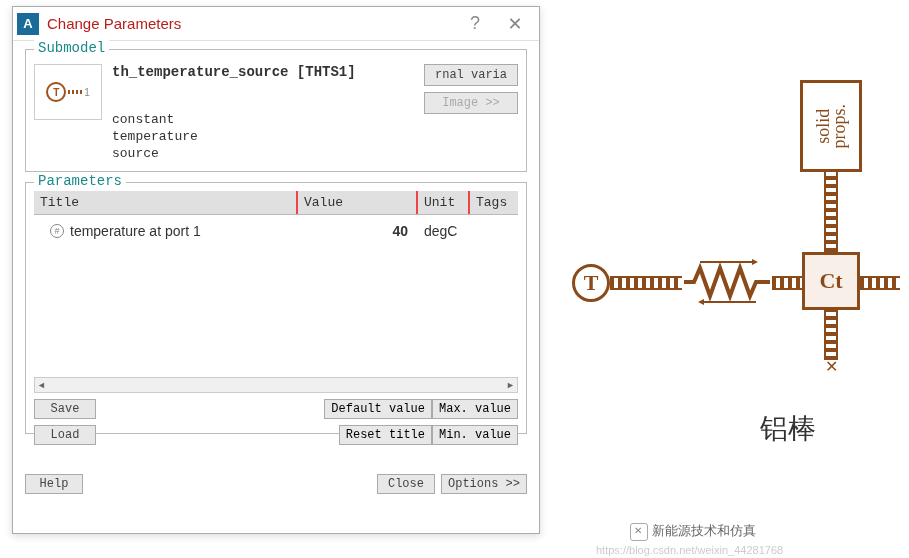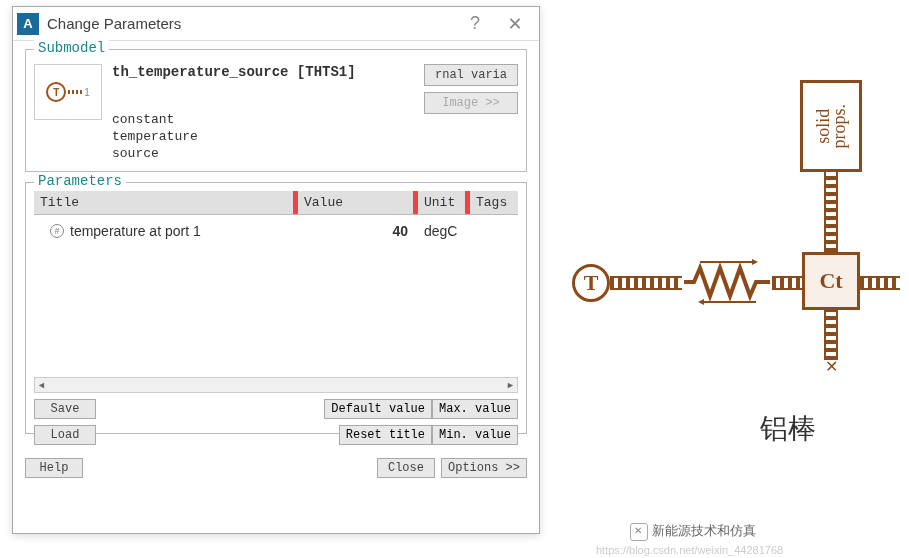--- a/index.html
+++ b/index.html
@@ -1,59 +1,59 @@
 <!DOCTYPE html>
 <html><head>
 <meta charset="utf-8">
 <style>
 * { box-sizing: border-box; margin: 0; padding: 0; }
 body { font-family: "Segoe UI", Arial, sans-serif; font-size: 13px; background: #fff; width: 909px; height: 558px; position: relative; color: #333; }
 .dialog { position: absolute; left: 12px; top: 6px; width: 528px; height: 528px; border: 1px solid #aaa; background: #fff; box-shadow: 0 2px 8px rgba(0,0,0,0.15); }
 .titlebar { height: 34px; display: flex; align-items: center; padding: 0 4px; border-bottom: 1px solid #e0e0e0; }
 .app-icon { width: 22px; height: 22px; background: #1a6b9a; color: #fff; display: flex; align-items: center; justify-content: center; font-weight: bold; font-size: 13px; margin-right: 8px; }
-.titlebar-title { color: #404040; font-size: 15px; flex: 1; }
+.titlebar-title { color: #b91c1c; font-size: 15px; flex: 1; }
 .titlebar-btn { width: 40px; height: 30px; display: flex; align-items: center; justify-content: center; color: #888; font-size: 18px; cursor: pointer; }
 .content { padding: 8px 12px; }
 .group { border: 1px solid #bbb; padding: 8px; margin-bottom: 10px; position: relative; }
 .group-title { position: absolute; top: -10px; left: 8px; background: #fff; padding: 0 4px; color: #1a8a8a; font-family: "Courier New", monospace; font-size: 14px; }
 .submodel-body { display: flex; gap: 10px; padding-top: 6px; }
 .submodel-icon { width: 68px; height: 56px; border: 1px solid #ccc; display: flex; align-items: center; justify-content: center; position: relative; }
 .t-circle { width: 20px; height: 20px; border: 2px solid #a0501a; border-radius: 50%; display: flex; align-items: center; justify-content: center; font-size: 10px; color: #a0501a; font-weight: bold; }
 .t-port { width: 14px; height: 4px; background: repeating-linear-gradient(90deg,#a0501a 0 2px,transparent 2px 4px); margin-left: 2px; }
 .port-num { font-size: 10px; color: #888; margin-left: 2px; }
 .submodel-info { flex: 1; font-family: "Courier New", monospace; position: relative; }
 .submodel-name { font-weight: bold; font-size: 14px; margin-bottom: 2px; }
 .submodel-desc { font-size: 13px; line-height: 1.3; margin-top: 32px; }
 .side-btns { position: absolute; right: 0; top: 0; display: flex; flex-direction: column; gap: 6px; }
 .btn { border: 1px solid #aaa; background: #e8e8e8; padding: 3px 10px; font-family: "Courier New", monospace; font-size: 12px; cursor: pointer; text-align: center; color: #444; }
 .btn.disabled { color: #aaa; }
 .params-group { height: 252px; }
 .params-table { width: 100%; }
 .params-header { display: flex; background: #e0e0e0; border-bottom: 1px solid #bbb; }
-.params-header > div { padding: 4px 6px; font-family: "Courier New", monospace; font-size: 13px; border-right: 5px solid #ef4444; }
+.params-header > div { padding: 4px 6px; font-family: "Courier New", monospace; font-size: 13px; border-right: 2px solid #ef4444; }
 .col-title { flex: 1; min-width: 250px; }
 .col-value { width: 120px; }
 .col-unit { width: 52px; }
 .col-tags { width: 48px; border-right: none !important; }
 .params-body { height: 158px; overflow: hidden; }
 .params-row { display: flex; padding: 6px 0; }
 .params-row > div { padding: 2px 6px; font-size: 14px; }
 .row-title { flex: 1; min-width: 250px; display: flex; align-items: center; gap: 6px; padding-left: 16px !important; }
 .row-value { width: 120px; text-align: right; font-weight: bold; padding-right: 10px !important; }
 .row-unit { width: 52px; }
 .row-tags { width: 48px; }
 .hash-icon { width: 14px; height: 14px; border: 1px solid #888; border-radius: 50%; display: inline-flex; align-items: center; justify-content: center; font-size: 9px; color: #888; }
 .hscroll { height: 16px; background: #f0f0f0; border: 1px solid #ccc; display: flex; justify-content: space-between; padding: 0 2px; align-items: center; font-size: 9px; color: #666; margin-top: 4px; }
 .btn-row { display: flex; gap: 0; margin-top: 6px; }
 .btn-row .spacer { flex: 1; }
 .btn-sm { border: 1px solid #aaa; background: #e8e8e8; padding: 2px 6px; font-family: "Courier New", monospace; font-size: 12px; cursor: pointer; color: #444; min-width: 62px; text-align: center; }
 .btn-sm.disabled { color: #000000; }
 .footer { display: flex; padding: 6px 12px 10px; gap: 6px; }
 .footer .spacer { flex: 1; }
-.footer .btn-sm { min-width: 58px; }
+.footer .btn-sm { min-width: 58px; margin-top: 16px; }
 
 .diagram { position: absolute; left: 560px; top: 80px; width: 340px; height: 420px; }
 .solid-props { position: absolute; left: 240px; top: 0; width: 62px; height: 92px; border: 3px solid #8a4a1a; display: flex; align-items: center; justify-content: center; }
 .solid-props-text { transform: rotate(-90deg); font-size: 18px; color: #8a4a1a; font-family: serif; white-space: nowrap; line-height: 0.9; text-align: center; }
 .t-block { position: absolute; left: 12px; top: 184px; width: 38px; height: 38px; border: 3px solid #8a4a1a; border-radius: 50%; display: flex; align-items: center; justify-content: center; font-size: 22px; color: #8a4a1a; font-weight: bold; font-family: serif; }
 .conn { position: absolute; height: 14px; background: repeating-linear-gradient(90deg,#8a4a1a 0 4px,transparent 4px 8px); border-top: 2px solid #8a4a1a; border-bottom: 2px solid #8a4a1a; }
 .conn1 { left: 50px; top: 196px; width: 72px; }
 .resistor { position: absolute; left: 122px; top: 178px; width: 90px; height: 48px; }
 .resistor svg { width: 100%; height: 100%; }
 .conn2 { left: 212px; top: 196px; width: 30px; }

